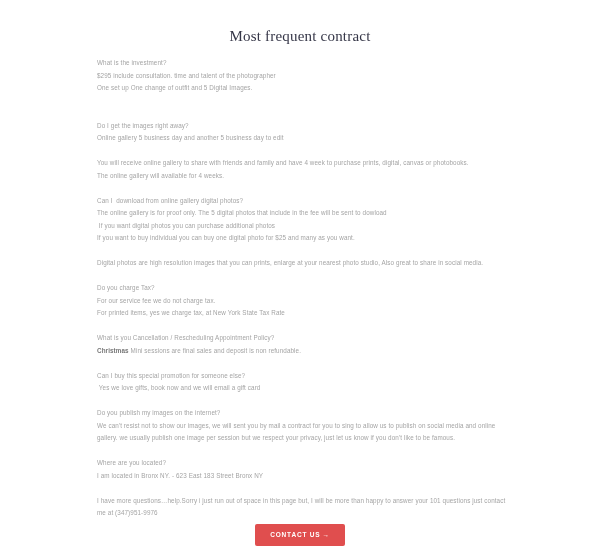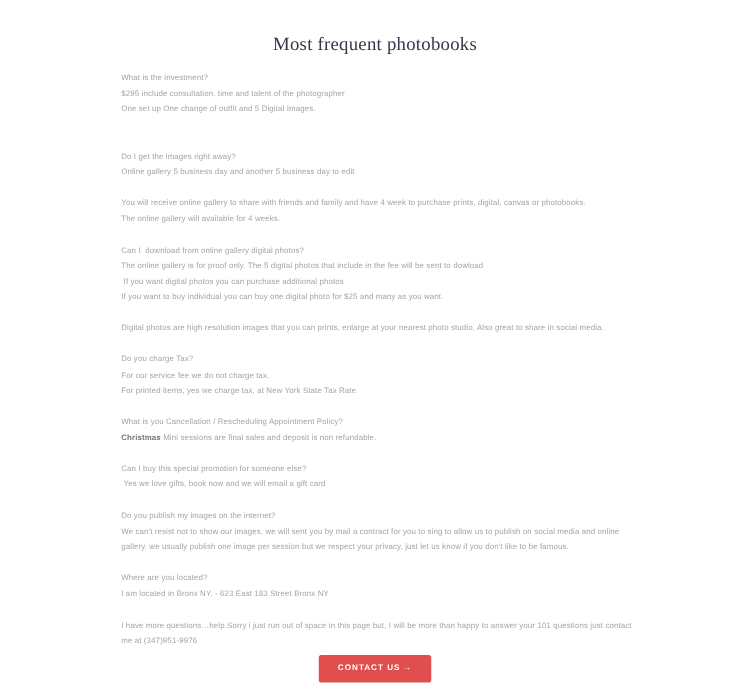--- a/index.html
+++ b/index.html
@@ -67,21 +67,21 @@
   }
   .contact-btn .arrow {
     font-weight: 400;
     margin-left: 2px;
   }
 </style>
 </head>
 <body>
 
 <div class="page">
-  <h1 class="page-title">Most frequent photobooks</h1>
+  <h1 class="page-title">Most frequent contract</h1>
 
   <div class="faq">
       <p class="faq-block gap-double">What is the investment?
 $295 include consultation. time and talent of the photographer
 One set up One change of outfit and 5 Digital Images.</p>
       <p class="faq-block">Do I get the images right away?
 Online gallery 5 business day and another 5 business day to edit</p>
       <p class="faq-block">You will receive online gallery to share with friends and family and have 4 week to purchase prints, digital, canvas or photobooks.
 The online gallery will available for 4 weeks.</p>
       <p class="faq-block">Can I  download from online gallery digital photos?

